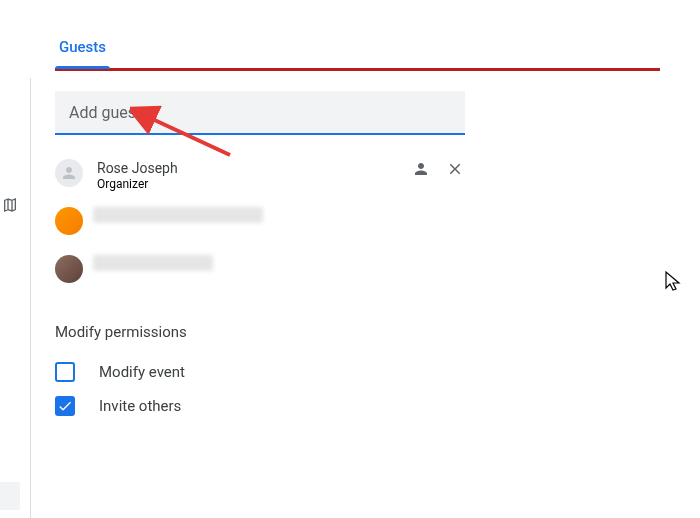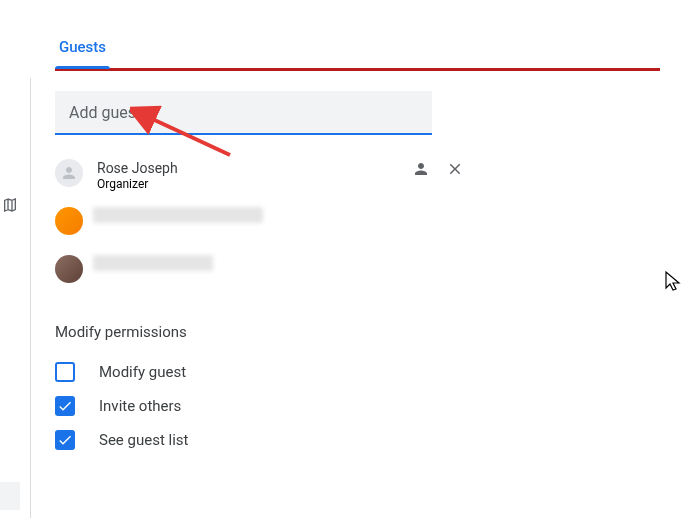--- a/index.html
+++ b/index.html
@@ -65,21 +65,21 @@
       left: 0;
       right: 0;
       bottom: -1px;
       height: 3px;
       background: #1a73e8;
       border-radius: 3px 3px 0 0;
     }
     .add-guests-wrapper {
       margin-top: 20px;
       position: relative;
-      width: 377px;
+      width: 410px;
     }
     .add-guests-input {
       width: 100%;
       height: 44px;
       background: #f1f3f4;
       border: none;
       border-bottom: 2px solid #1a73e8;
       padding: 0 14px;
       font-size: 16px;
       color: #3c4043;
@@ -274,40 +274,32 @@
         <div class="blur-bar" style="width:120px"></div>
       </div>
     </div>
   </div>
 
   <div class="permissions">
     <div class="permissions-title">Modify permissions</div>
 
     <div class="checkbox-row">
       <div class="checkbox unchecked"></div>
-      <div class="checkbox-label">Modify guest</div>
+      <div class="checkbox-label">Modify event</div>
     </div>
 
     <div class="checkbox-row">
       <div class="checkbox checked">
         <svg viewBox="0 0 24 24">
             <path d="M9 16.17L4.83 12l-1.42 1.41L9 19 21 7l-1.41-1.41z"></path>
           </svg>
       </div>
       <div class="checkbox-label">Invite others</div>
     </div>
 
-    <div class="checkbox-row">
-      <div class="checkbox checked">
-        <svg viewBox="0 0 24 24">
-            <path d="M9 16.17L4.83 12l-1.42 1.41L9 19 21 7l-1.41-1.41z"></path>
-          </svg>
-      </div>
-      <div class="checkbox-label">See guest list</div>
-    </div>
   </div>
 </div>
 
 <svg class="arrow-annotation" width="120" height="60">
   <defs>
     <marker id="ah" markerWidth="8" markerHeight="8" refX="2" refY="4" orient="auto">
       <polygon points="0 0, 8 4, 0 8" fill="#e53935"></polygon>
     </marker>
   </defs>
   <line x1="100" y1="50" x2="18" y2="12" stroke="#e53935" stroke-width="4" marker-end="url(#ah)"></line>

